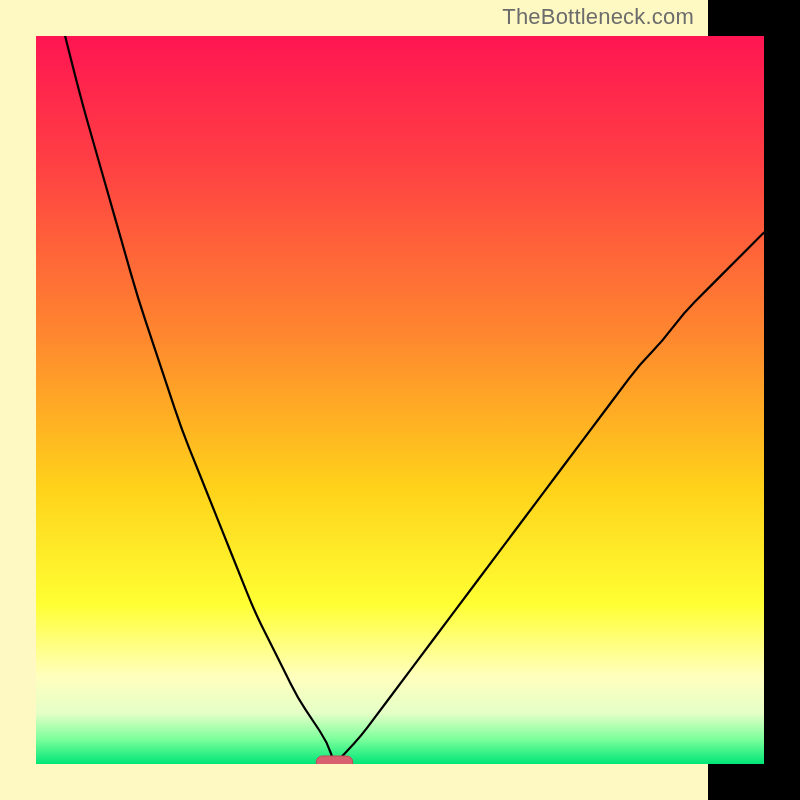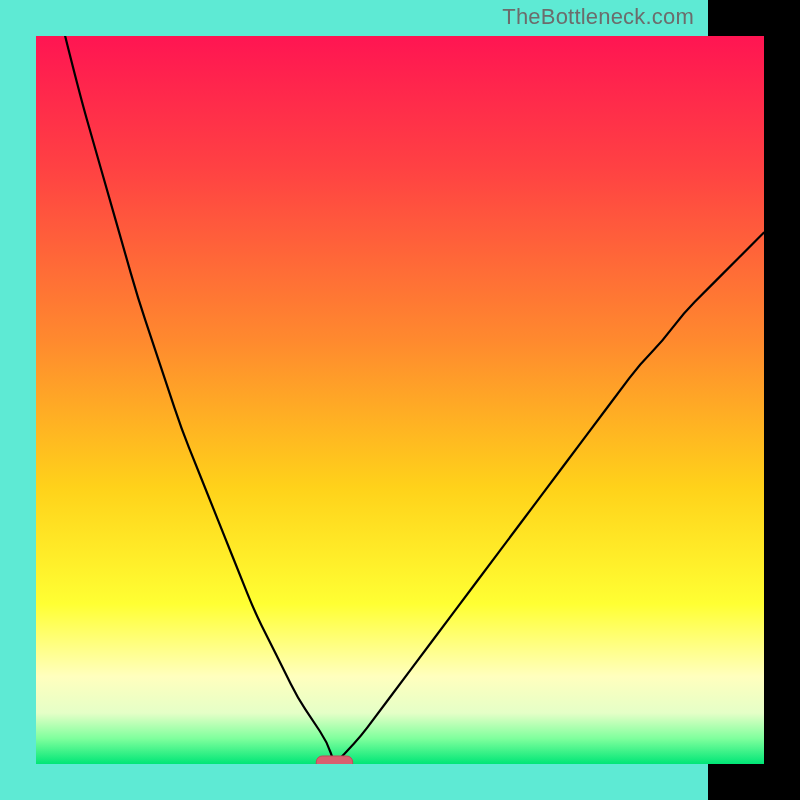--- a/index.html
+++ b/index.html
@@ -10,21 +10,21 @@
     background: #000;
     overflow: hidden;
     font-family: Arial, Helvetica, sans-serif;
   }
   .frame {
     position: absolute;
     left: 0;
     top: 0;
     width: 708px;
     height: 800px;
-    background: #5eead4;
+    background: #fef9c3;
   }
   .watermark {
     position: absolute;
     top: 4px;
     right: 14px;
     color: #6c6c6c;
     font-size: 22px;
     font-weight: 500;
     letter-spacing: 0.2px;
     text-align: right;

